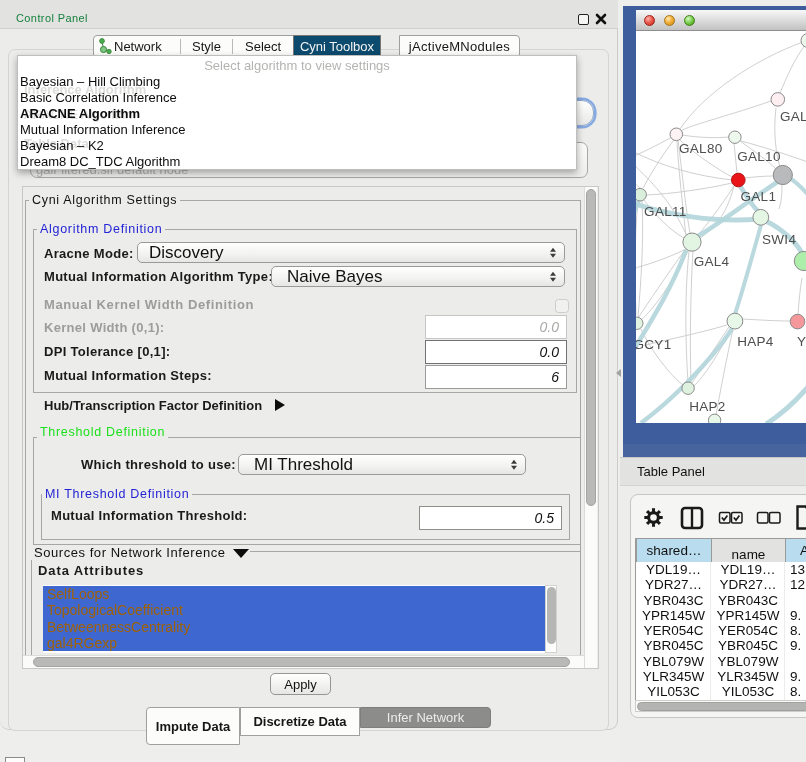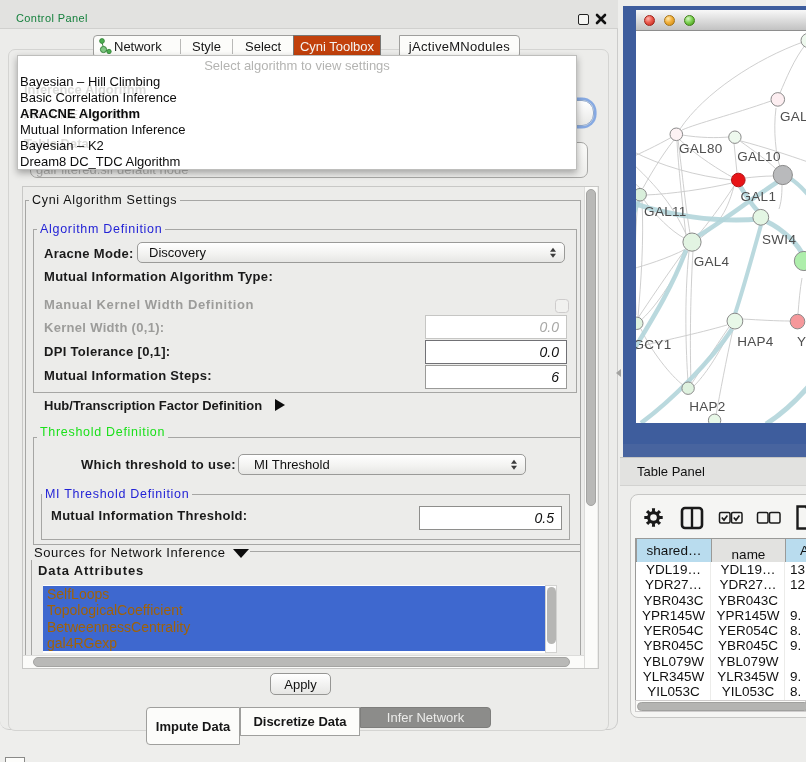--- a/index.html
+++ b/index.html
@@ -2,21 +2,21 @@
 <html><head><meta charset="utf-8">
 <style>
 html,body{margin:0;padding:0;}
 body{font-family:"Liberation Sans",sans-serif;}
 #stage{position:relative;width:806px;height:762px;background:#eeeeec;overflow:hidden;}
 .abs{position:absolute;}
 .b{font-weight:bold;}
 .lbl{position:absolute;font-size:13px;font-weight:bold;color:#1a1a1a;white-space:nowrap;letter-spacing:0.3px;}
 .glbl{position:absolute;font-size:12.5px;background:#ececea;padding:0 3px;white-space:nowrap;letter-spacing:0.7px;}
 .combo{position:absolute;border:1px solid #9a9a98;border-radius:5px;background:linear-gradient(#ffffff,#f2f2f0 60%,#e6e6e4);box-sizing:border-box;}
-.combo .ct{position:absolute;left:15px;top:0;bottom:0;display:flex;align-items:center;font-size:13px;color:#111;}
+.combo .ct{position:absolute;left:15px;top:0;bottom:0;display:flex;align-items:center;font-size:17px;color:#111;}
 .spin{position:absolute;right:8px;top:50%;transform:translateY(-50%);display:flex;flex-direction:column;align-items:center;}
 .spin .u{width:0;height:0;border-left:3px solid transparent;border-right:3px solid transparent;border-bottom:4.5px solid #3c3c3c;margin-bottom:2.5px;}
 .spin .d{width:0;height:0;border-left:3px solid transparent;border-right:3px solid transparent;border-top:4.5px solid #3c3c3c;}
 .field{position:absolute;background:#fff;box-sizing:border-box;display:flex;align-items:center;justify-content:flex-end;font-size:14px;color:#111;padding-right:7px;font-style:italic;}
 .group{position:absolute;border:1px solid #a6a6a4;box-sizing:border-box;}
 .seg{position:absolute;box-sizing:border-box;border:1px solid #9f9f9d;background:#fcfcfa;display:flex;align-items:center;justify-content:center;font-size:13px;color:#161616;}
 </style></head>
 <body>
 <div id="stage">
 
@@ -36,21 +36,21 @@
 <div class="abs" style="left:232px;top:39px;width:1px;height:15px;background:#b9b9b7;"></div>
 <svg class="abs" style="left:99px;top:38px;" width="13" height="16" viewBox="0 0 13 16">
       <circle cx="3" cy="3" r="2.4" fill="#4caf50" stroke="#2e7d32" stroke-width="0.8"></circle>
       <circle cx="4.5" cy="11.5" r="3.1" fill="#81c784" stroke="#2e7d32" stroke-width="0.9"></circle>
       <circle cx="10" cy="13.5" r="2.2" fill="#4caf50" stroke="#2e7d32" stroke-width="0.8"></circle>
       <path d="M3 5 L4.2 8.5 M7.5 12.2 L7.8 12.8" stroke="#2e7d32" stroke-width="0.9"></path>
     </svg>
 <div class="abs" style="left:114px;top:39px;font-size:13px;color:#161616;">Network</div>
 <div class="abs" style="left:192px;top:39px;font-size:13px;color:#161616;">Style</div>
 <div class="abs" style="left:245px;top:39px;font-size:13px;color:#161616;">Select</div>
-<div class="abs" style="left:293px;top:35px;width:88px;height:23px;background:#c2410c;border:1px solid #777775;box-sizing:border-box;display:flex;align-items:center;justify-content:center;font-size:13px;color:#f4f4f2;">Cyni Toolbox</div>
+<div class="abs" style="left:293px;top:35px;width:88px;height:23px;background:#0c4a6e;border:1px solid #777775;box-sizing:border-box;display:flex;align-items:center;justify-content:center;font-size:13px;color:#f4f4f2;">Cyni Toolbox</div>
 <div class="seg" style="left:399px;top:35px;width:121px;height:23px;border-radius:0 4px 4px 0;letter-spacing:0.3px;">jActiveMNodules</div>
 
 <div class="abs" style="left:30px;top:100px;width:562px;height:24px;border:1px solid #8fa8cc;border-radius:12px;background:linear-gradient(#ffffff,#e8e8e6);box-shadow:0 0 0 2.6px rgba(116,158,224,0.85);"></div>
 <div class="abs" style="left:30px;top:142px;width:558px;height:36px;border:1px solid #a8a8a6;border-radius:7px;background:linear-gradient(#fbfbf9,#ededeb);box-sizing:border-box;"></div>
 <div class="abs" style="left:36px;top:162px;font-size:13px;color:#b2b2b0;">galFiltered.sif default node</div>
 
 <div class="abs" style="left:17px;top:55px;width:560px;height:115px;background:#ffffff;border:1px solid #bebebc;box-shadow:0 3px 7px rgba(0,0,0,0.32);box-sizing:border-box;"></div>
 <div class="abs" style="left:24px;top:82px;font-size:13px;font-weight:bold;color:#dcdcda;">Inference Algorithm</div>
 <div class="abs" style="left:24px;top:107px;font-size:13px;color:#dcdcda;">ARACNE Algorithm</div>
 <div class="abs" style="left:24px;top:136px;font-size:13px;font-weight:bold;color:#dcdcda;">Table Data</div>
@@ -73,20 +73,27 @@
 
 <div class="lbl" style="left:44px;top:246px;">Aracne Mode:</div>
 <div class="combo" style="left:137px;top:242px;width:428px;height:21px;">
       <span class="ct" style="left:11px;">Discovery</span>
       <span class="spin">
         <span class="u"></span>
         <span class="d"></span>
       </span>
     </div>
 <div class="lbl" style="left:44px;top:269px;">Mutual Information Algorithm Type:</div>
+<div class="combo" style="left:271px;top:266px;width:294px;height:21px;">
+      <span class="ct">Naive Bayes</span>
+      <span class="spin">
+        <span class="u"></span>
+        <span class="d"></span>
+      </span>
+    </div>
 
 <div class="lbl" style="left:44px;top:297px;color:#9c9c9a;letter-spacing:0.6px;">Manual Kernel Width Definition</div>
 <div class="abs" style="left:555px;top:299px;width:14px;height:14px;border-radius:3.5px;background:#f1f1ef;border:1px solid #cecccc;box-sizing:border-box;"></div>
 <div class="lbl" style="left:44px;top:320px;color:#9c9c9a;">Kernel Width (0,1):</div>
 <div class="field" style="left:425px;top:315px;width:142px;height:24px;border:1px solid #c6c6c4;color:#a8a8a6;">0.0</div>
 <div class="lbl" style="left:44px;top:344px;">DPI Tolerance [0,1]:</div>
 <div class="field" style="left:425px;top:340px;width:142px;height:24px;border:1px solid #717175;">0.0</div>
 <div class="lbl" style="left:44px;top:368px;">Mutual Information Steps:</div>
 <div class="field" style="left:425px;top:365px;width:142px;height:24px;border:1px solid #9a9a98;">6</div>
 

